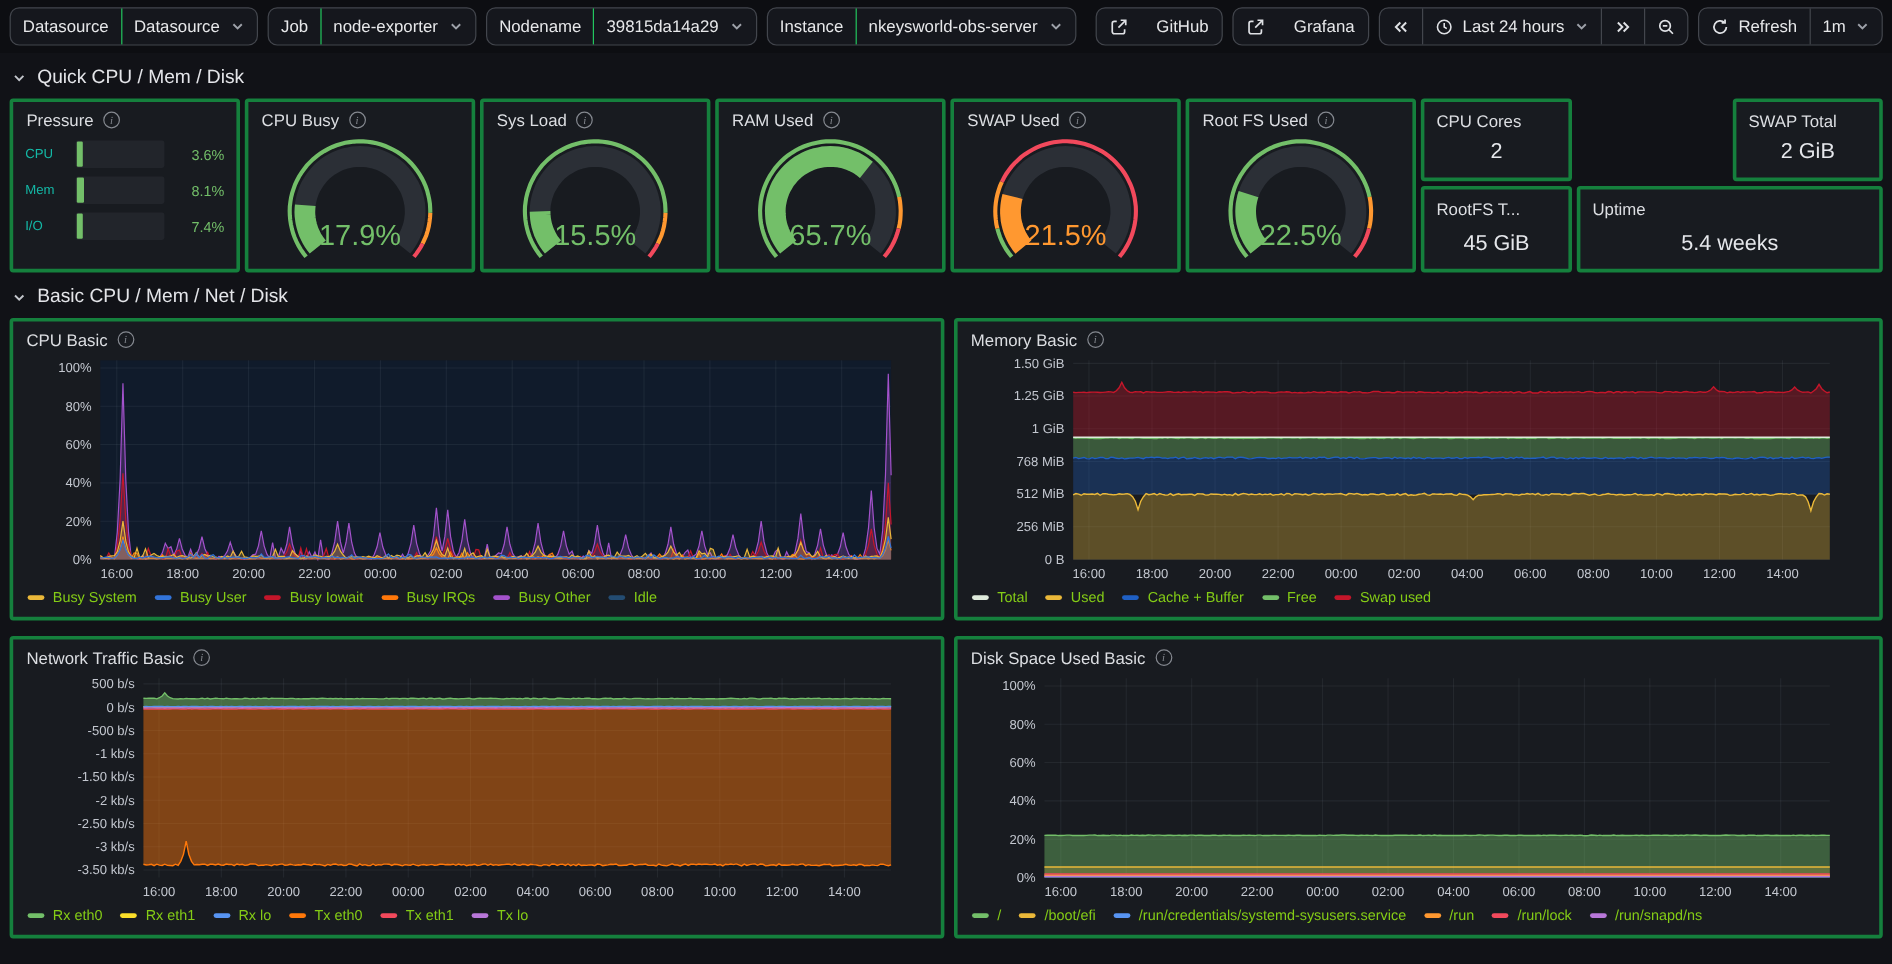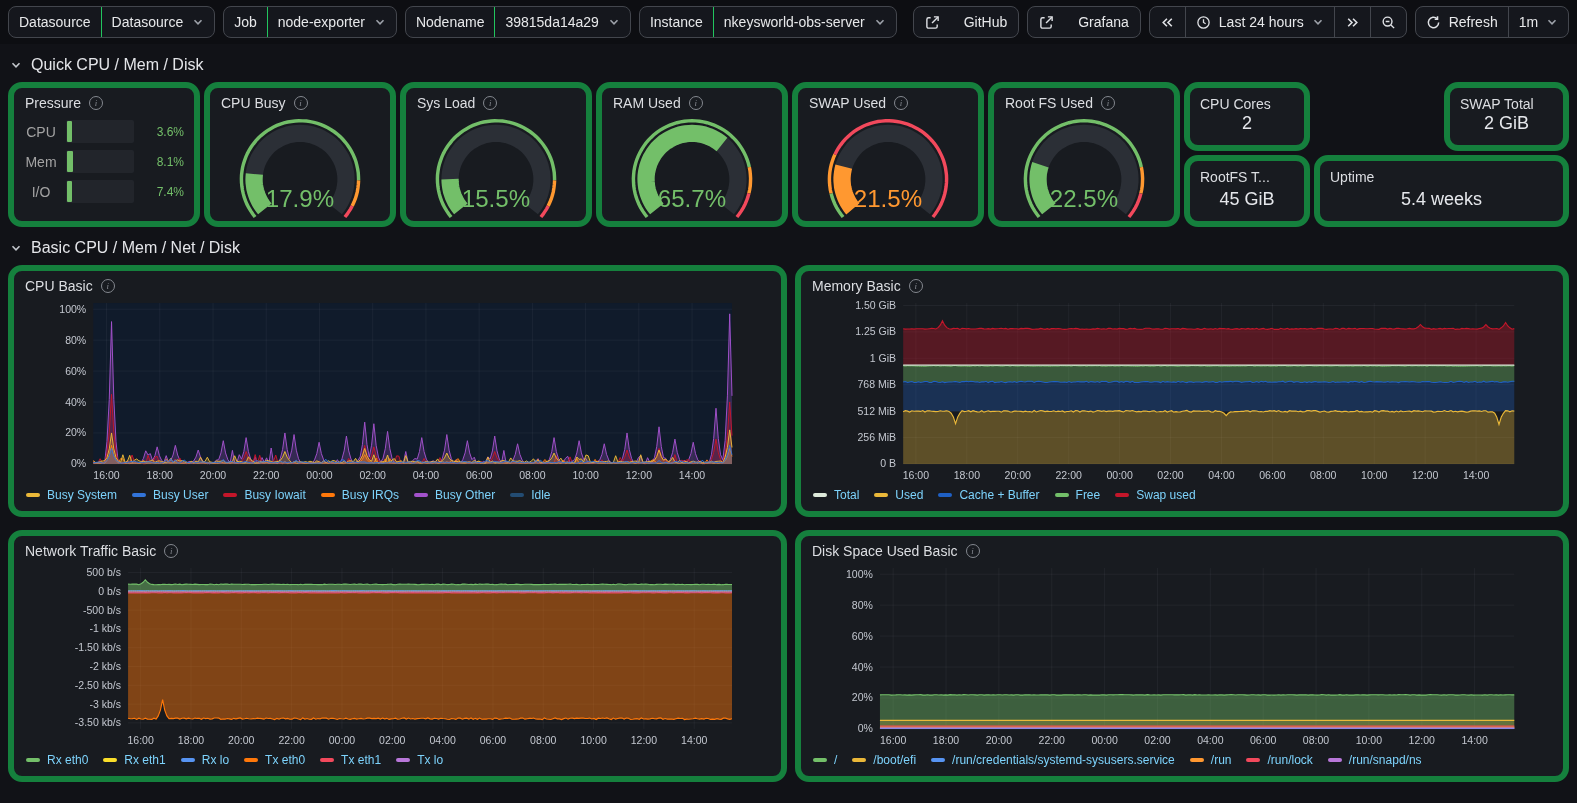--- a/index.html
+++ b/index.html
@@ -21,49 +21,49 @@
   .chev svg{width:100%;height:100%}
   .spacer{flex:1}
   
   .sec{display:flex;align-items:center;gap:9px;padding:12px 10px 8px;color:#e4e5e9;
        font-size:16px;font-weight:500;cursor:pointer}
   .sec .chev{color:#c3c6cc}
   
   .grid1{display:grid;margin:0 8px;gap:4px;
        grid-template-columns:192px 192px 192px 192px 192px 192px 126px 126px 125px;
        grid-template-rows:69px 72px}
-  .panel{background:#181b20;border:6px solid #15803d;border-radius:14px;overflow:hidden;min-width:0}
+  .panel{background:#181b20;border:3px solid #15803d;border-radius:3px;overflow:hidden;min-width:0}
   .span2{grid-row:1/3}
   .ptitle{display:flex;align-items:center;gap:8px;padding:7px 11px 2px;font-size:14px;
        font-weight:500;color:#dcdee2;cursor:pointer;white-space:nowrap;overflow:hidden}
   .ptitle .t{overflow:hidden;text-overflow:ellipsis}
   .info{display:inline-flex;align-items:center;justify-content:center;width:14px;height:14px;
        min-width:14px;border:1.2px solid #84888f;border-radius:50%;color:#84888f;
        font:italic 9px "Liberation Serif",serif}
   .info::after{content:"i"}
   
   .prow{display:grid;grid-template-columns:34px 1fr 42px;gap:8px;align-items:center;
        padding:0 10px;margin-top:7px}
-  .plabel{text-align:center;color:#a3a3a3;font-size:14px}
+  .plabel{text-align:left;color:#14b8a6;font-size:11px}
   .ptrack{height:23px;background:#22252b;border-radius:2px;position:relative;cursor:default}
   .pfill{position:absolute;left:1px;top:1px;bottom:1px;background:#73BF69;border-radius:1px}
   .pval{color:#73BF69;font-size:12px;text-align:right}
   
   .gsvg{display:block;width:176px;height:108px;margin:2px auto 0}
   
   .stat{display:flex;flex-direction:column;justify-content:space-between;padding:8px 10px 11px}
   .sval{align-self:center;font-size:18px;font-weight:500;color:#e5e7eb;white-space:nowrap}
   
   .grid2{display:grid;margin:0 8px;grid-template-columns:779px 774px;
        grid-template-rows:252px 252px;gap:13px 8px}
   .chart-panel{display:flex;flex-direction:column}
   .plot{flex:1;min-height:0}
   .plot svg{display:block;width:100%;height:100%}
   .legend{display:flex;flex-wrap:wrap;gap:4px 15px;align-items:center;padding:2px 12px 8px;
-       font-size:12px;color:#7dd3fc;line-height:16px}
+       font-size:12px;color:#84cc16;line-height:16px}
   .li{display:inline-flex;align-items:center;cursor:pointer}
   .sw{width:14px;height:4px;border-radius:2px;margin-right:7px;display:inline-block}
 </style>
 </head>
 <body>
 
 <div class="toolbar">
   <div class="ctl">
     <span class="lbl">Datasource</span>
     <span class="val">

